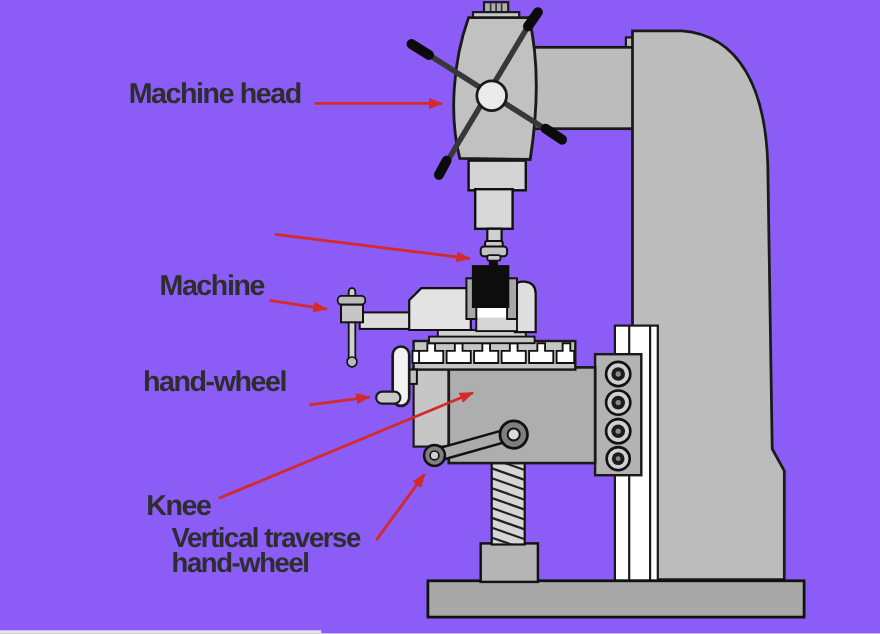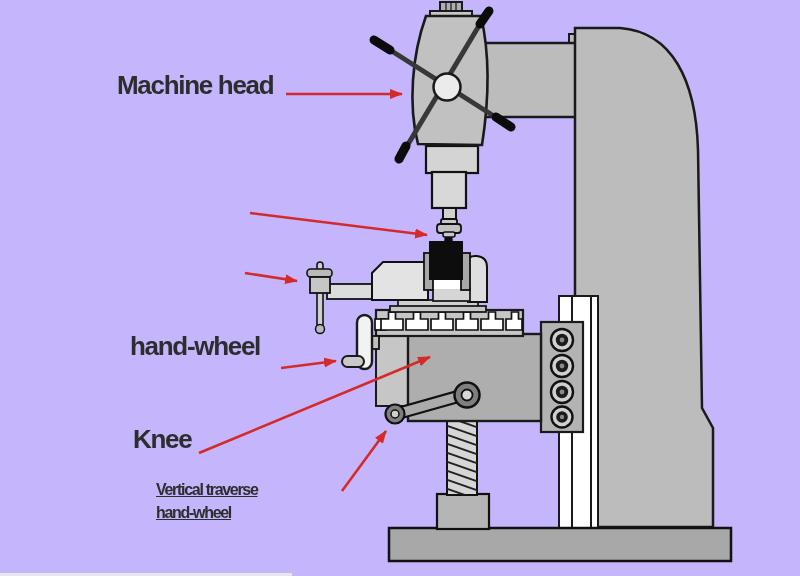--- a/index.html
+++ b/index.html
@@ -1,28 +1,28 @@
 <!DOCTYPE html>
 <html><head>
 <meta charset="utf-8">
 <style>
   html,body{margin:0;padding:0;background:#ffffff;}
   .stage{
-    position:relative;width:800px;height:576px;background:#c4b5fd;
+    position:relative;width:800px;height:576px;background:#8b5cf6;
     overflow:hidden;font-family:"Liberation Sans",sans-serif;
   }
   .stage svg{position:absolute;left:0;top:0;}
   .label{
     position:absolute;color:#2d2d2d;font-weight:700;
     letter-spacing:-1.3px;line-height:1.0;white-space:nowrap;
     font-family:"Liberation Sans",sans-serif;
   }
   .label .line{display:block;}
   .fs26{font-size:26px;}
-  .fs24{font-size:16px;text-decoration:underline;}
+  .fs24{font-size:25px;}
   .lh22 .line{line-height:22px;}
   .lh23 .line{line-height:23px;}
 </style>
 </head>
 <body>
 
 <div class="stage">
 
   <svg width="800" height="576" viewBox="0 0 800 576">
     <defs>
@@ -184,27 +184,28 @@
 
     <rect x="0" y="573" width="292" height="3" fill="#e7e7e7"></rect>
   </svg>
 
   <div class="label fs26" style="left:117px;top:72px;">
     <span class="line">Machine head</span>
   </div>
 
 
   <div class="label fs26 lh22" style="left:145px;top:248px;">
+    <span class="line">Machine</span>
   </div>
 
   <div class="label fs26 lh22" style="left:130px;top:335px;">
     <span class="line">hand-wheel</span>
   </div>
 
-  <div class="label fs26" style="left:133px;top:426px;">
+  <div class="label fs26" style="left:133px;top:446px;">
     <span class="line">Knee</span>
   </div>
 
   <div class="label fs24 lh23" style="left:156px;top:478px;">
     <span class="line">Vertical traverse</span>
     <span class="line">hand-wheel</span>
   </div>
 
 </div>
 

